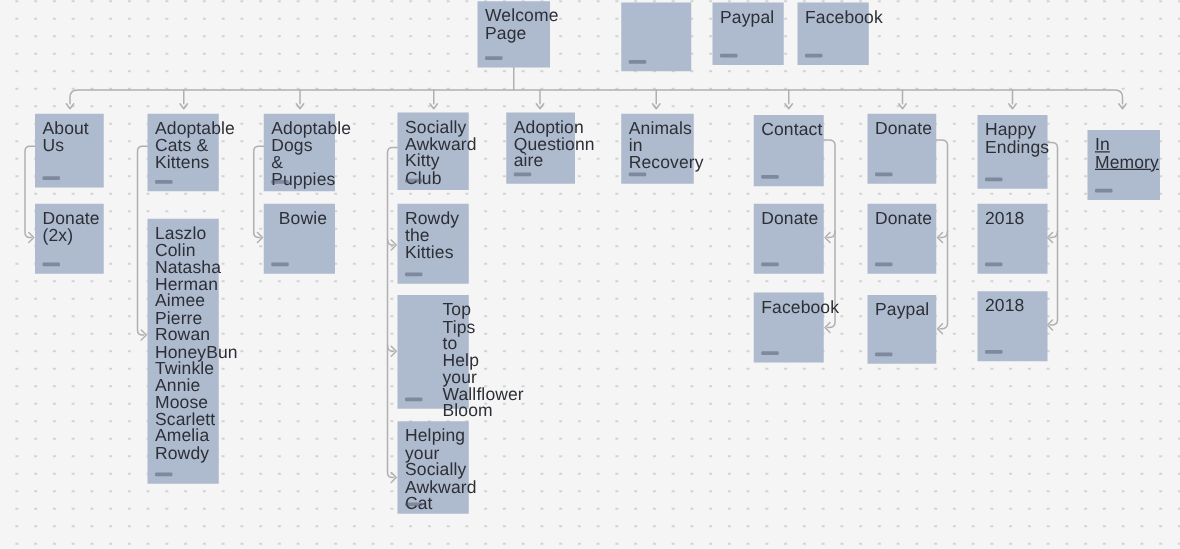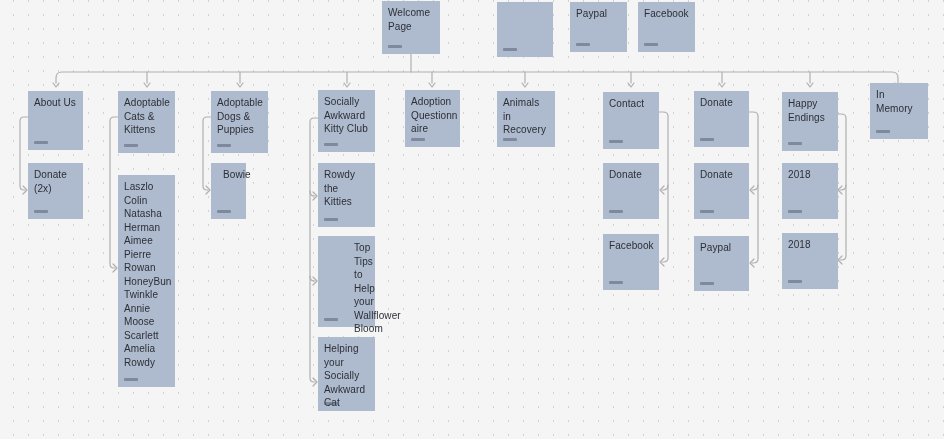--- a/index.html
+++ b/index.html
@@ -7,21 +7,21 @@
     position:relative; width:944px; height:439px; overflow:hidden;
     background-color:#f5f5f5;
     background-image: radial-gradient(circle, #d2d2d2 0.9px, rgba(0,0,0,0) 1.1px);
     background-size:15px 14px; background-position:6px 8px;
     font-family:"Liberation Sans", sans-serif;
   }
   .card {
     position:absolute; box-sizing:border-box;
     background:#aebacd; color:#2c2f36;
     padding:5px 5px 10px 6px;
-    font-size:10px; line-height:13.5px;
+    font-size:14px; line-height:13.5px;
   }
   .card-title { white-space:pre-line; letter-spacing:0.1px; }
   .smudge {
     position:absolute; left:6px; bottom:6px;
     width:14px; height:3px; border-radius:1px;
     background:rgba(73,84,104,0.48); filter:blur(0.3px);
   }
   svg.connectors { position:absolute; left:0; top:0; pointer-events:none; }
   svg.connectors path { fill:none; stroke:#b0b0b0; stroke-width:1.2; stroke-linecap:round; stroke-linejoin:round; }
 </style>
@@ -157,21 +157,21 @@
   </div>
   <div class="card" style="left:694px;top:91px;width:55px;height:56px;">
     <div class="card-title">Donate</div>
     <div class="smudge"></div>
   </div>
   <div class="card" style="left:782px;top:92px;width:56px;height:59px;">
     <div class="card-title">Happy
 Endings</div>
     <div class="smudge"></div>
   </div>
-  <div class="card" style="left:870px;top:83px;width:58px;height:56px;">
+  <div class="card" style="left:870px;top:104px;width:58px;height:56px;text-decoration:underline;">
     <div class="card-title">In Memory</div>
     <div class="smudge"></div>
   </div>
 
   <div class="card" style="left:28px;top:163px;width:55px;height:56px;">
     <div class="card-title">Donate
 (2x)</div>
     <div class="smudge"></div>
   </div>
   <div class="card" style="left:118px;top:175px;width:57px;height:212px;">
@@ -184,21 +184,21 @@
 Rowan
 HoneyBun
 Twinkle
 Annie
 Moose
 Scarlett
 Amelia
 Rowdy</div>
     <div class="smudge"></div>
   </div>
-  <div class="card" style="left:211px;top:163px;width:35px;height:56px;padding-left:12px;">
+  <div class="card" style="left:211px;top:163px;width:57px;height:56px;padding-left:12px;">
     <div class="card-title">Bowie</div>
     <div class="smudge"></div>
   </div>
   <div class="card" style="left:318px;top:163px;width:57px;height:64px;">
     <div class="card-title">Rowdy
 the
 Kitties</div>
     <div class="smudge"></div>
   </div>
   <div class="card" style="left:318px;top:236px;width:57px;height:91px;padding-left:36px;">

